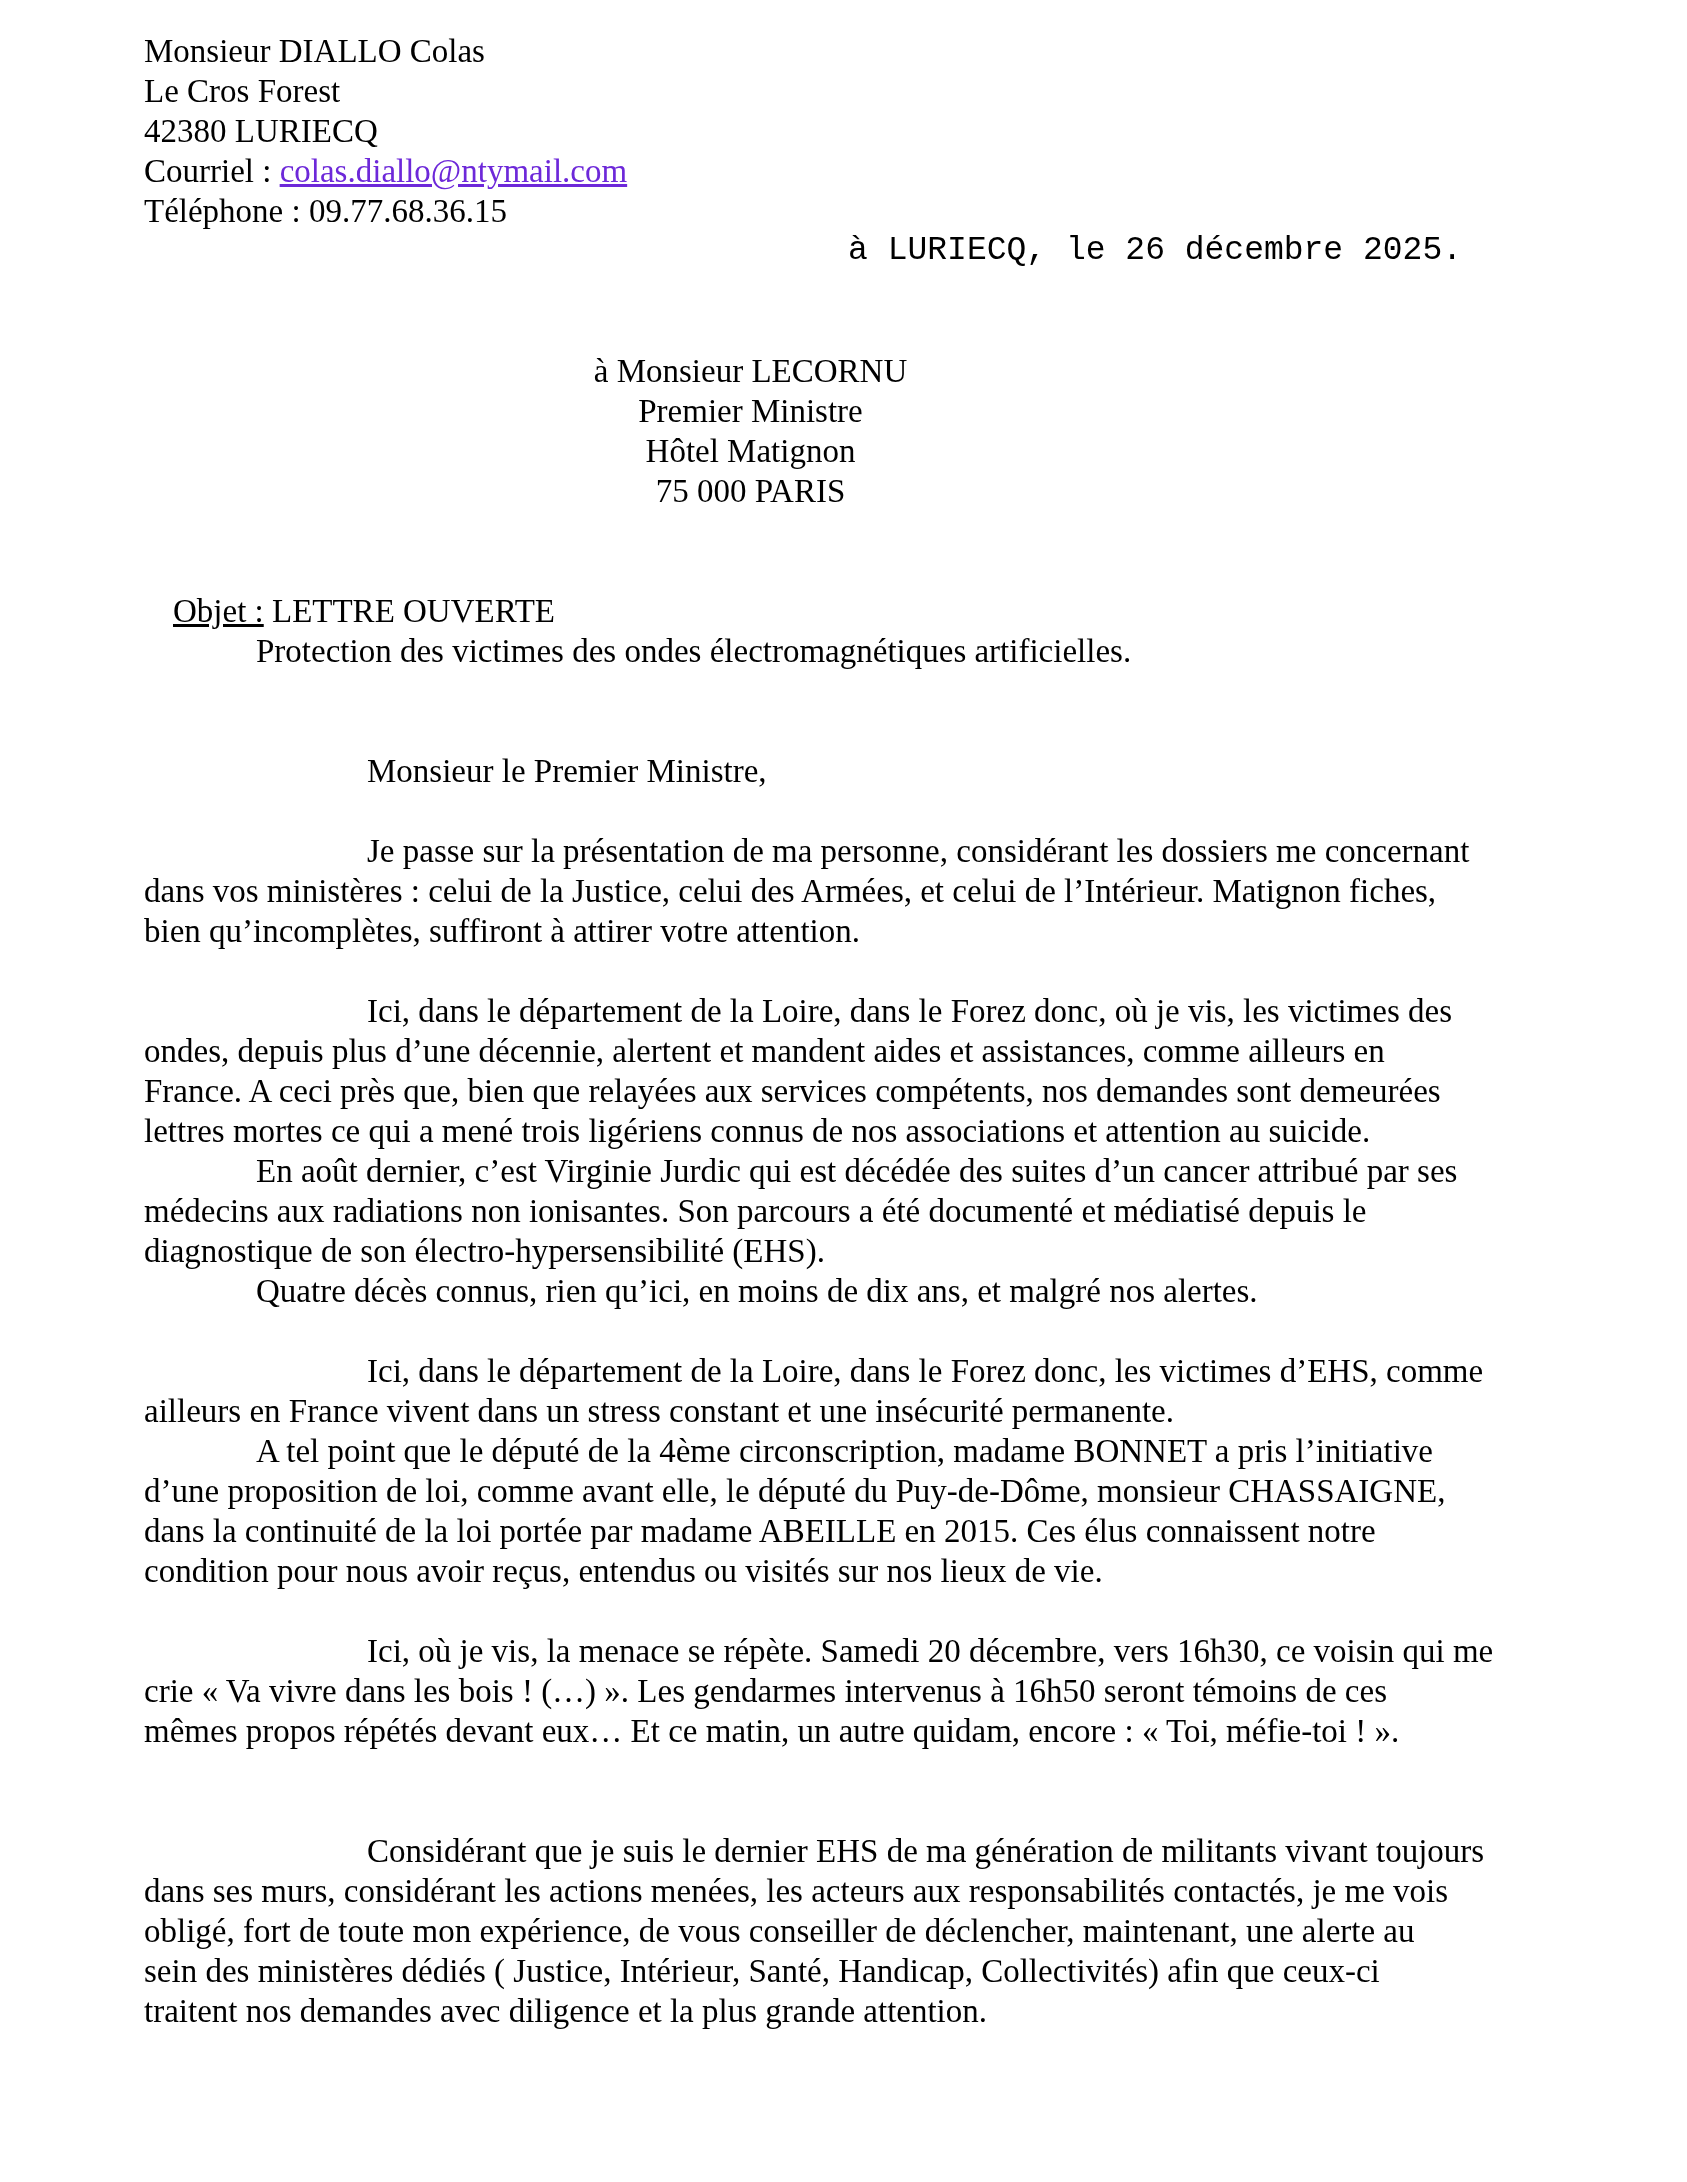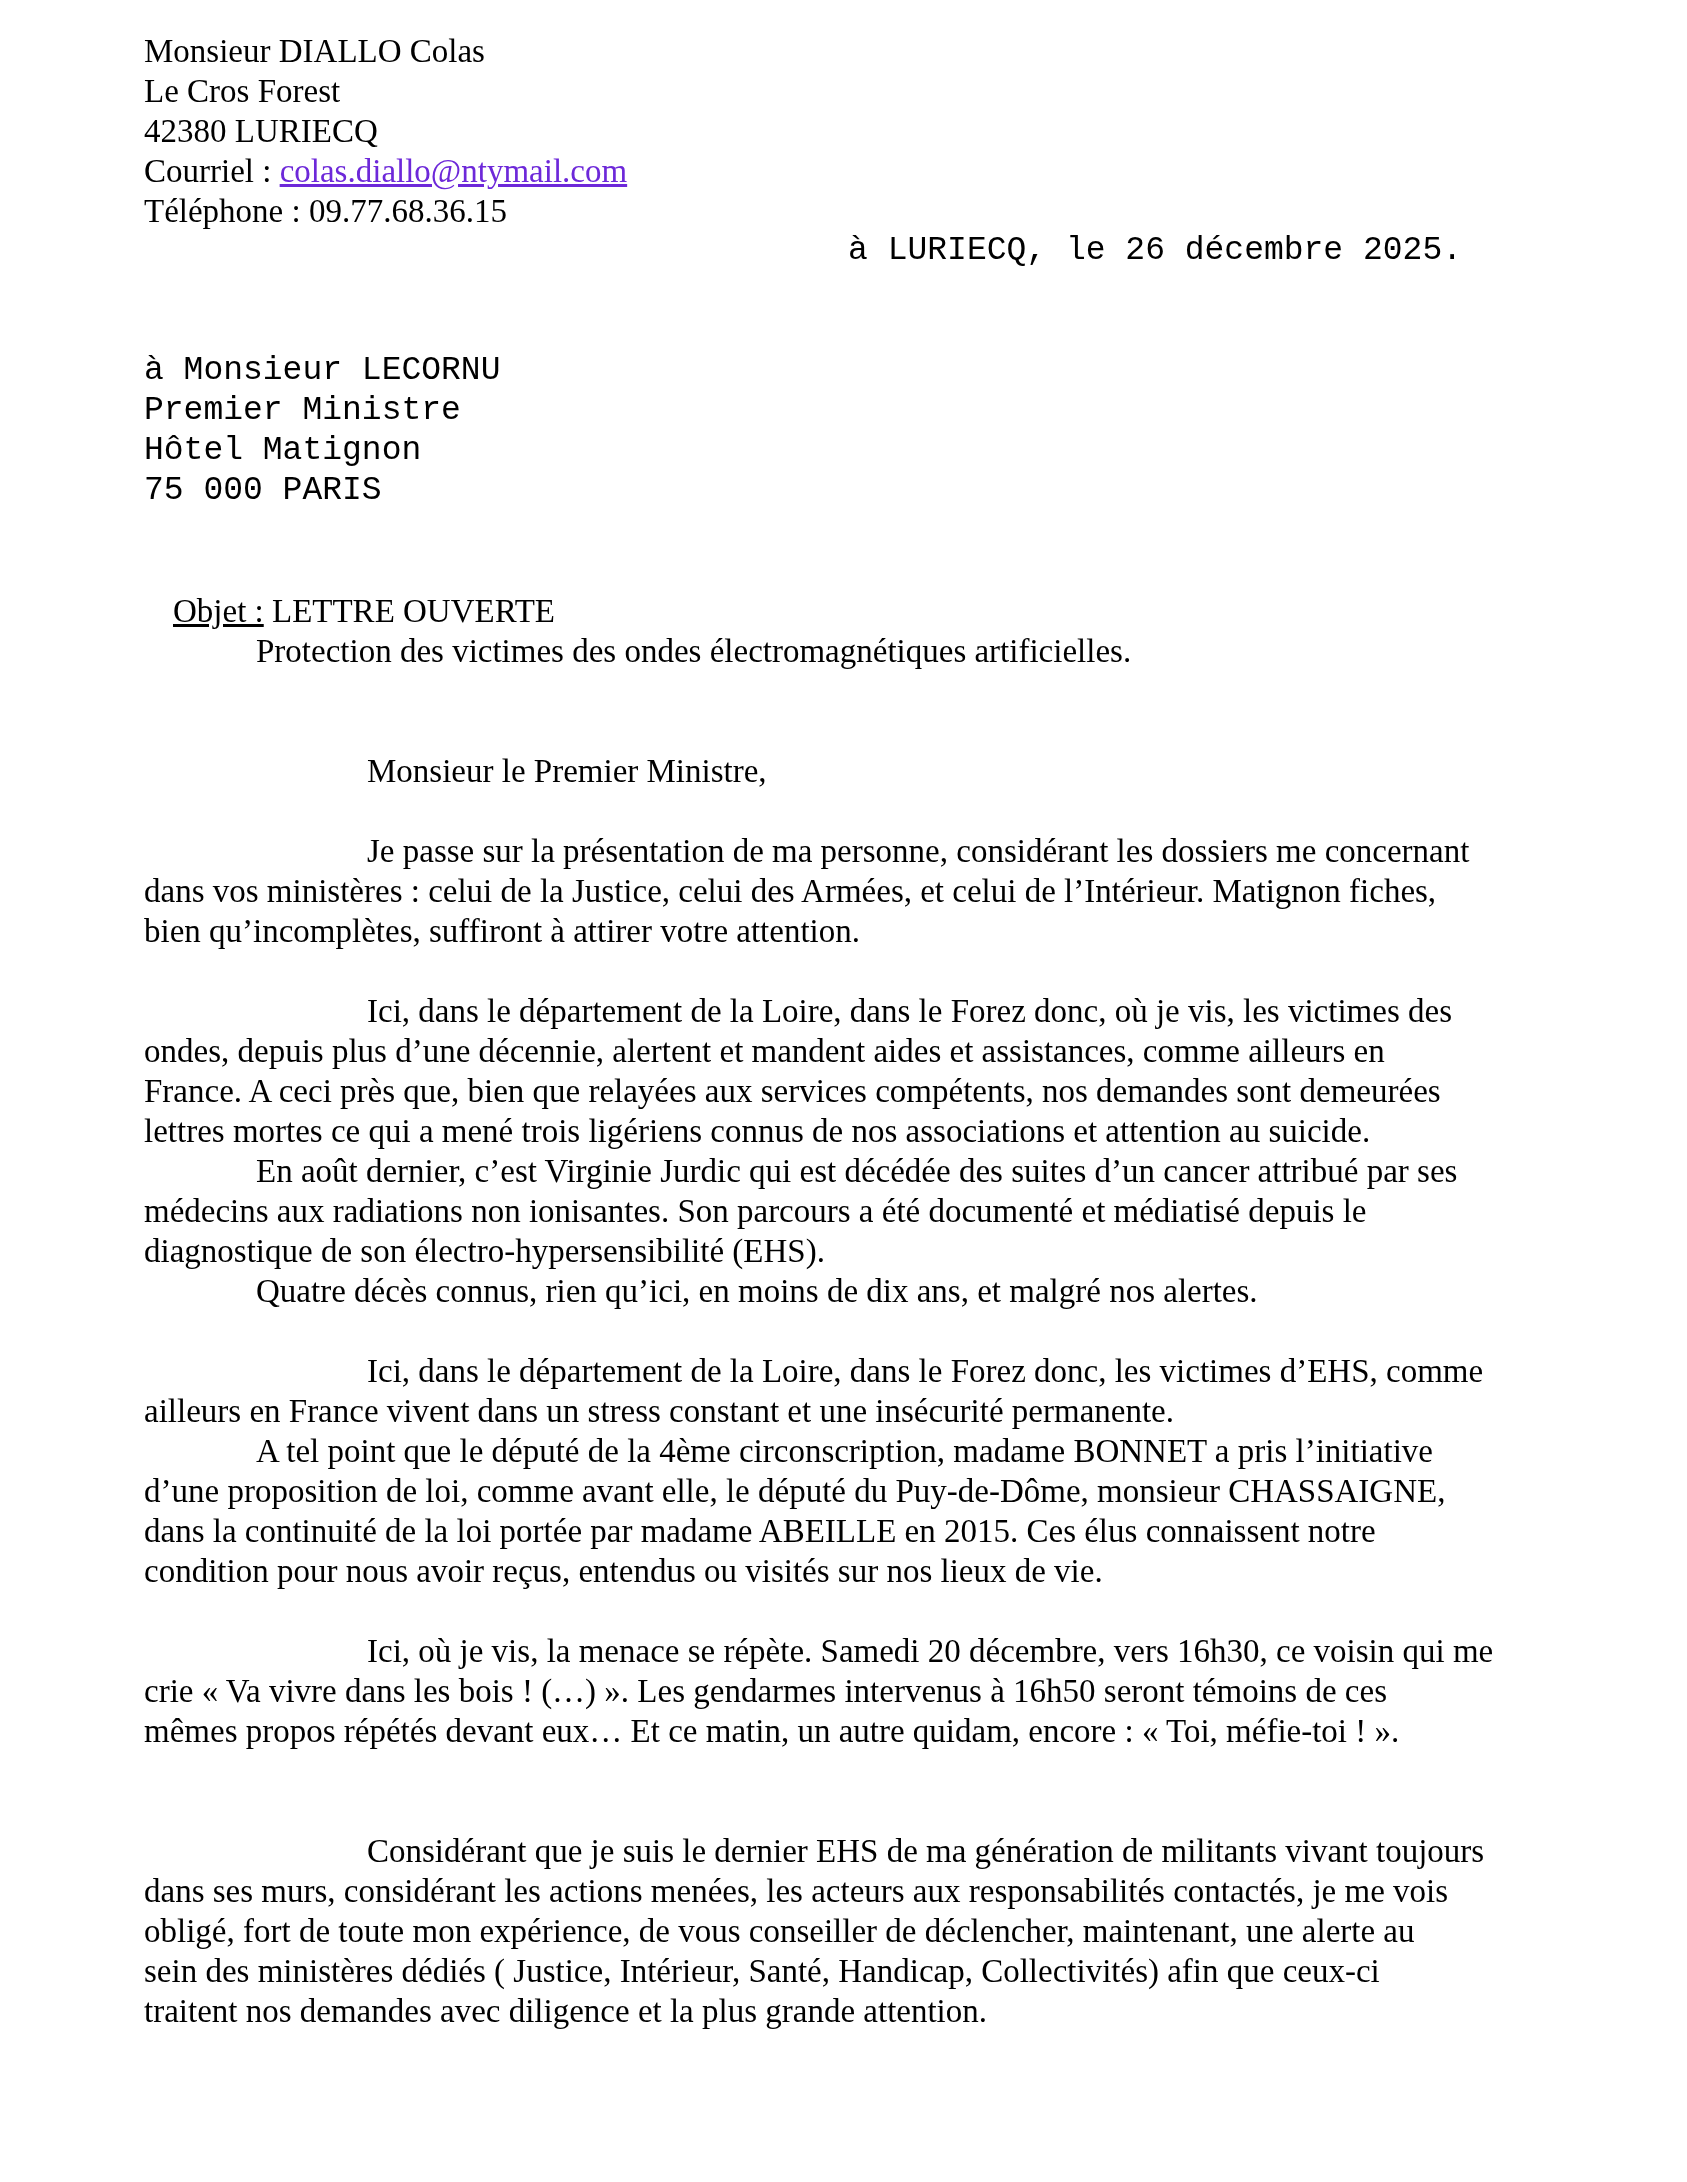--- a/index.html
+++ b/index.html
@@ -15,21 +15,21 @@
     overflow:hidden;
   }
   .content{
     padding:31px 127px 0 144px;
   }
   .line{white-space:pre;}
   .blank{min-height:40px;}
   .indent-large{text-indent:223px;}
   .indent-small{text-indent:112px;}
   .dateline{text-align:right;padding-right:98px;font-family:Liberation Mono, monospace;}
-  .recipient{text-align:left;margin-right:203px;font-family:Liberation Mono, monospace;}
+  .recipient{text-align:center;margin-right:203px;}
   .u{text-decoration:underline;margin-left:29px;}
   a.email{color:#6d28d9;text-decoration:underline;}
   .footer{
     position:absolute;
     top:2103px;
     right:156px;
     font-size:16px;
     line-height:23.4px;
     color:#000000;
   }

